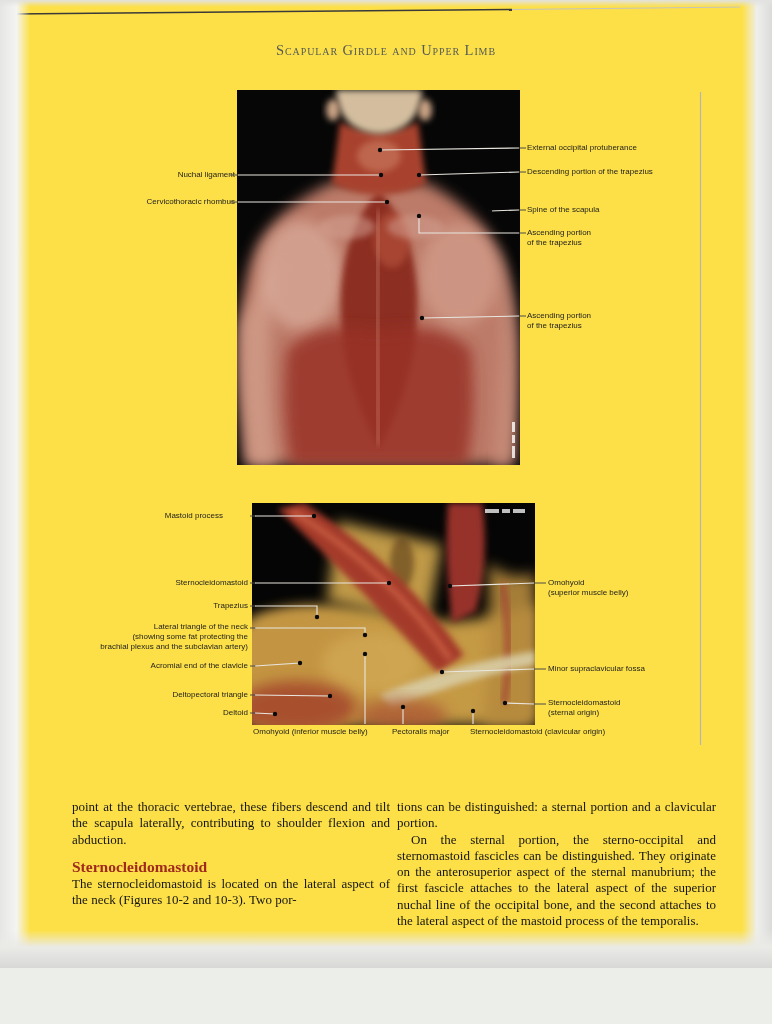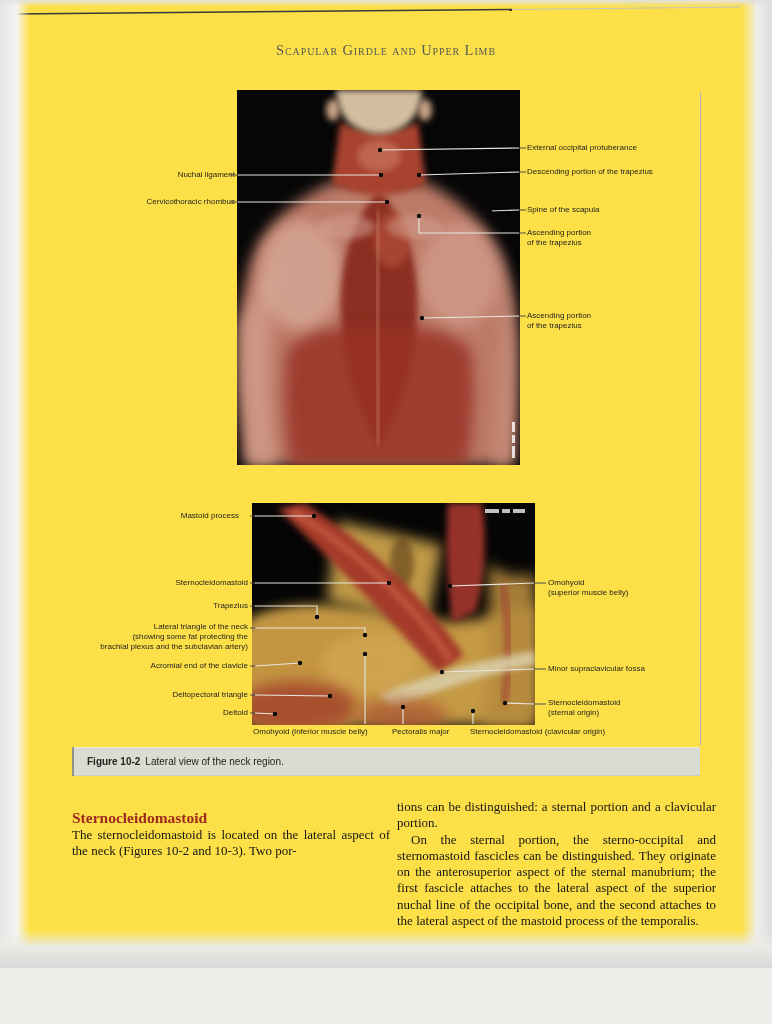--- a/index.html
+++ b/index.html
@@ -113,42 +113,38 @@
   <div class="lbl r" style="right:537px;top:197px;">Cervicothoracic rhombus</div>
   <div class="lbl l" style="left:527px;top:143px;">External occipital protuberance</div>
   <div class="lbl l" style="left:527px;top:167px;">Descending portion of the trapezius</div>
   <div class="lbl l" style="left:527px;top:205px;">Spine of the scapula</div>
   <div class="lbl l" style="left:527px;top:228px;">Ascending portion
 of the trapezius</div>
   <div class="lbl l" style="left:527px;top:311px;">Ascending portion
 of the trapezius</div>
 
 
-  <div class="lbl r" style="right:533px;top:511px;">Mastoid process</div>
+  <div class="lbl r" style="right:549px;top:511px;">Mastoid process</div>
   <div class="lbl r" style="right:524px;top:578px;">Sternocleidomastoid</div>
   <div class="lbl r" style="right:524px;top:601px;">Trapezius</div>
   <div class="lbl r" style="right:524px;top:622px;">Lateral triangle of the neck
 (showing some fat protecting the
 brachial plexus and the subclavian artery)</div>
   <div class="lbl r" style="right:524px;top:661px;">Acromial end of the clavicle</div>
   <div class="lbl r" style="right:524px;top:690px;">Deltopectoral triangle</div>
   <div class="lbl r" style="right:524px;top:708px;">Deltoid</div>
   <div class="lbl l" style="left:548px;top:578px;">Omohyoid
 (superior muscle belly)</div>
   <div class="lbl l" style="left:548px;top:664px;">Minor supraclavicular fossa</div>
   <div class="lbl l" style="left:548px;top:698px;">Sternocleidomastoid
 (sternal origin)</div>
   <div class="lbl l" style="left:253px;top:727px;">Omohyoid (inferior muscle belly)</div>
   <div class="lbl l" style="left:392px;top:727px;">Pectoralis major</div>
   <div class="lbl l" style="left:470px;top:727px;">Sternocleidomastoid (clavicular origin)</div>
 
-  <div id="caption2" class="caption">
-    <span class="cap-b">Figure 10-2</span>
-    <span>Lateral view of the neck region.</span>
-  </div>
 
   <svg id="leaders" width="772" height="1024" viewBox="0 0 772 1024" aria-hidden="true">
 
     <g>
       <path d="M12,14 L512,9.5" stroke="#3a3a3a" stroke-width="1.6" fill="none"></path>
       <path d="M512,9.5 L740,7" stroke="#c4c4c2" stroke-width="1" fill="none"></path>
     </g>
 
     <line x1="700.5" y1="92" x2="700.5" y2="745" stroke="#b5b5b3" stroke-width="1.2"></line>
     <g>
@@ -179,20 +175,21 @@
         <circle cx="442" cy="672" r="2.2"></circle>
           <circle cx="505" cy="703" r="2.2"></circle>
         <circle cx="365" cy="654" r="2.2"></circle>
           <circle cx="403" cy="707" r="2.2"></circle>
         <circle cx="473" cy="711" r="2.2"></circle>
       </g>
     </g>
   </svg>
 
   <div id="col-left" class="col">
+    <p>point at the thoracic vertebrae, these fibers descend and tilt the scapula laterally, contributing to shoulder flexion and abduction.</p>
     <h3>Sternocleidomastoid</h3>
     <p>The sternocleidomastoid is located on the lateral aspect of the neck (Figures 10-2 and 10-3). Two por-</p>
   </div>
   <div id="col-right" class="col">
     <p>tions can be distinguished: a sternal portion and a clavicular portion.</p>
     <p class="ind">On the sternal portion, the sterno-occipital and sternomastoid fascicles can be distinguished. They originate on the anterosuperior aspect of the sternal manubrium; the first fascicle attaches to the lateral aspect of the superior nuchal line of the occipital bone, and the second attaches to the lateral aspect of the mastoid process of the temporalis.</p>
   </div>
 
   <div class="pagenum">118</div>
   <div class="publisher">American Academy of Orthopaedic Surgeons</div>

